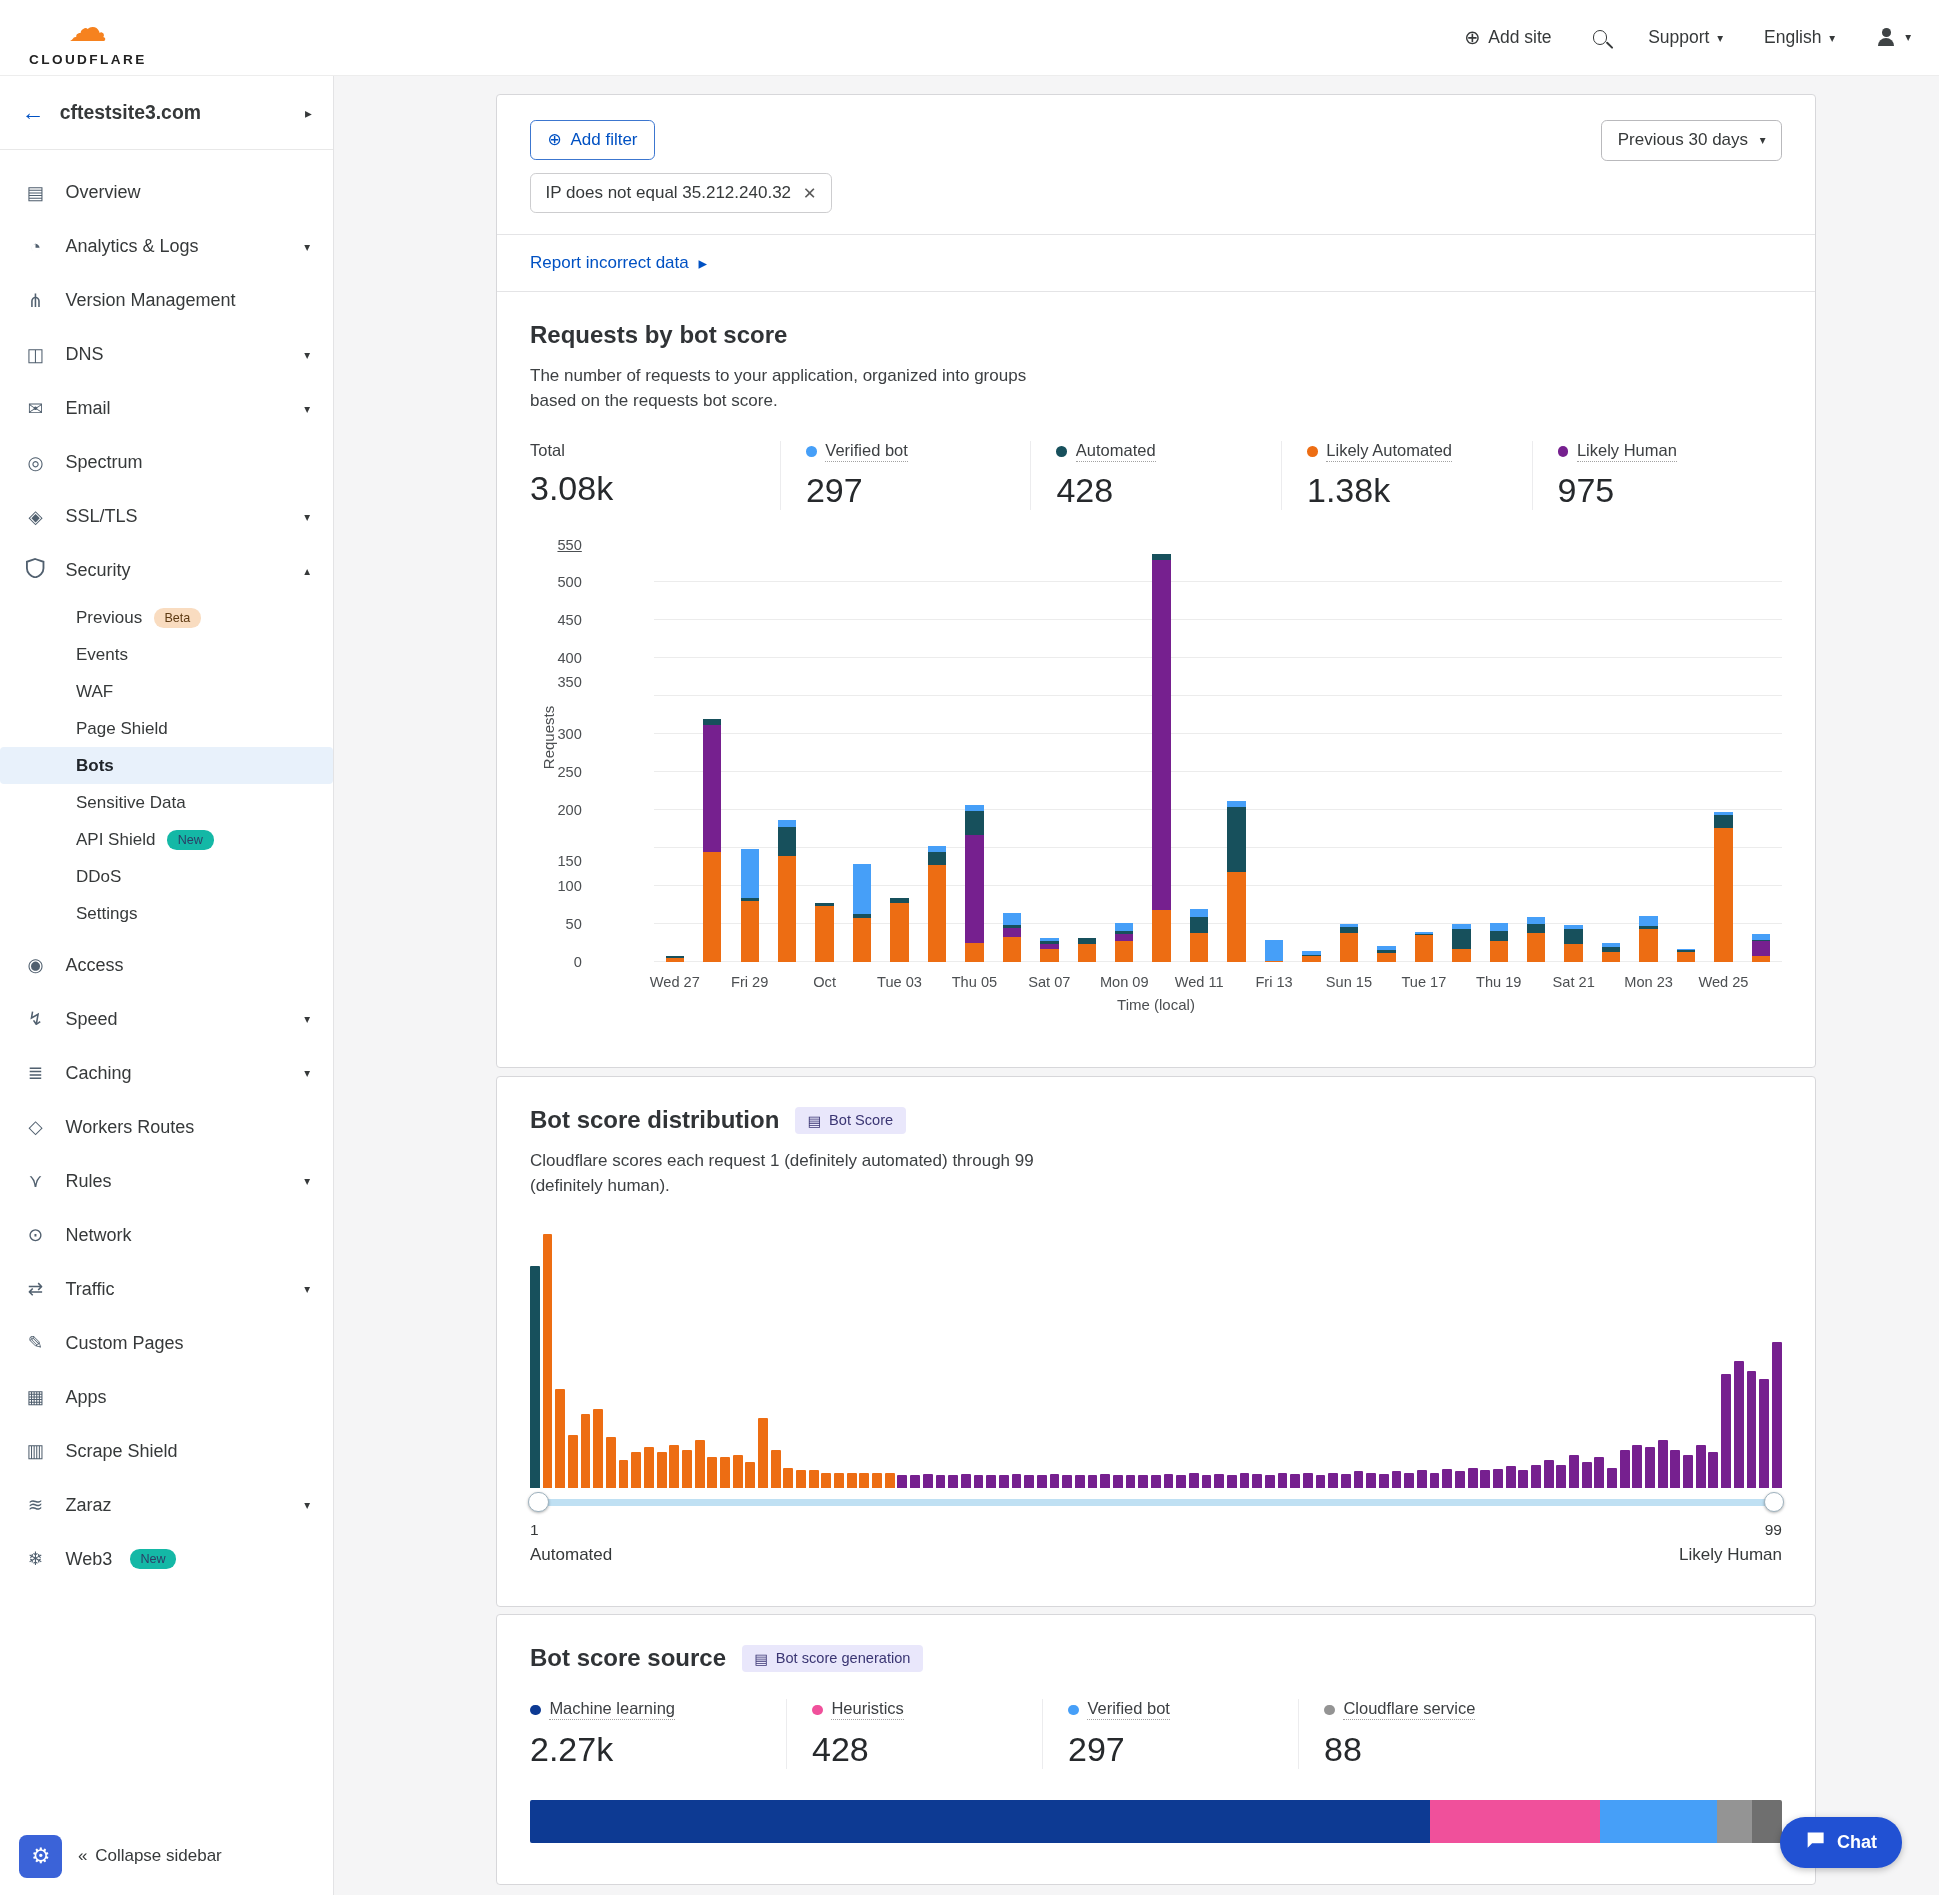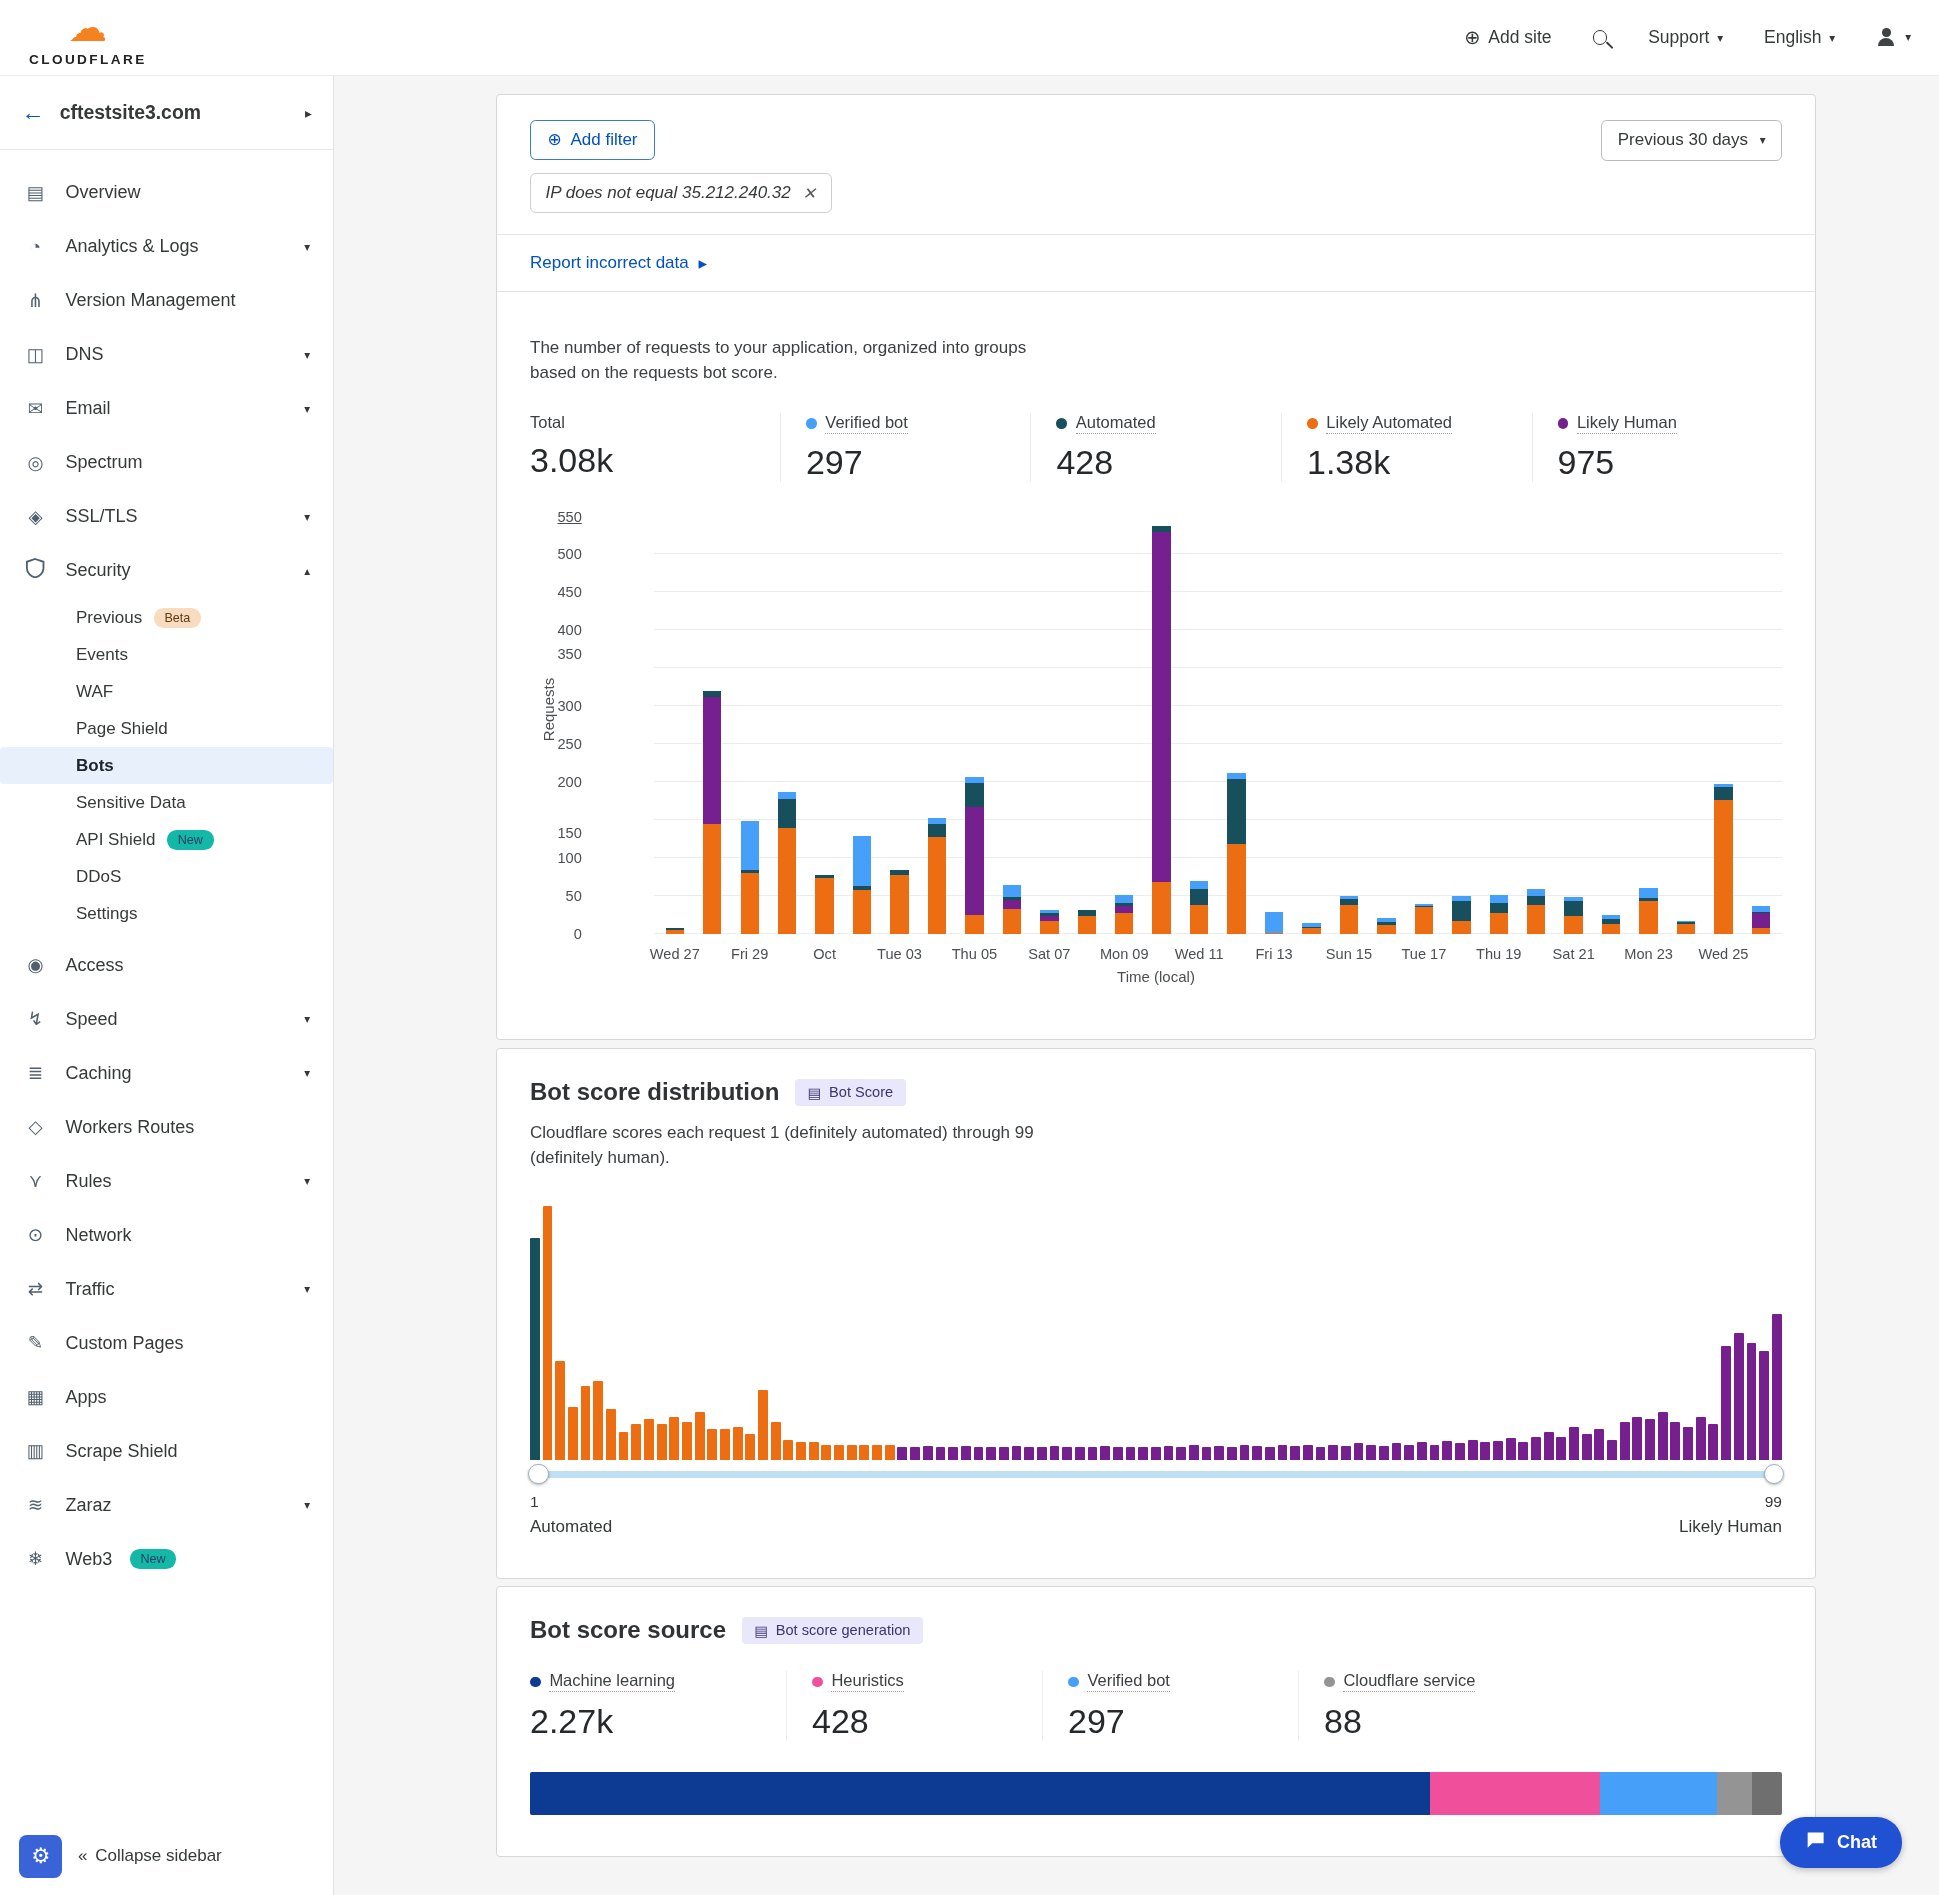--- a/index.html
+++ b/index.html
@@ -60,21 +60,21 @@
   .card { background:#fff; border:1px solid #d7d7da; border-radius:3.9px; margin-bottom:7.8px; }
   .divider { border-top:1px solid #e4e4e6; }
 
   
   .filter-section { padding:25px 33px 21.3px 33px; position:relative; }
   .btn-add-filter { display:inline-flex; align-items:center; gap:8.7px; background:#fff;
     border:1px solid #3c76cf; color:#0051c3; border-radius:5.8px; padding:8.7px 16.5px;
     font-size:17px; cursor:pointer; font-family:inherit;}
   .filter-chip { display:inline-flex; align-items:center; gap:11.6px; border:1px solid #cdcdcf;
     border-radius:5.8px; padding:8.7px 14.6px; font-size:17px; margin-top:13.6px; color:#36393a;
-    background:#fff;font-style:italic;}
+    background:#fff;}
   .chip-close { color:#5b5b5b; font-size:16.5px; cursor:pointer; }
   .range-select { position:absolute; right:33px; top:25px; display:inline-flex; align-items:center;
     gap:11.6px; border:1px solid #b9b9bc; border-radius:5.8px; padding:9.7px 15.5px; font-size:17px;
     background:#fff; cursor:pointer; font-family:inherit; color:#36393a;}
   .report-row { padding:17.5px 33px; color:#0051c3; font-size:17px; display:flex;
     align-items:center; gap:9.7px; cursor:pointer;}
 
   
   .section { padding:29px 33px 41px 33px; }
   .section-title { font-size:24px; font-weight:bold; color:#303336; }
@@ -326,20 +326,21 @@
         </button>
       </div>
       <div class="divider"></div>
       <div class="report-row">
         <span>Report incorrect data</span>
         <span>▸</span>
       </div>
       <div class="divider"></div>
 
       <div class="section">
+        <h2 class="section-title">Requests by bot score</h2>
         <p class="section-desc">The number of requests to your application, organized into groups based on the requests bot score.</p>
 
         <div class="stats-row">
           <div class="stat">
             <div class="stat-label-row">
               <span>Total</span>
             </div>
             <div class="stat-value">3.08k</div>
           </div>
           <div class="stat">

